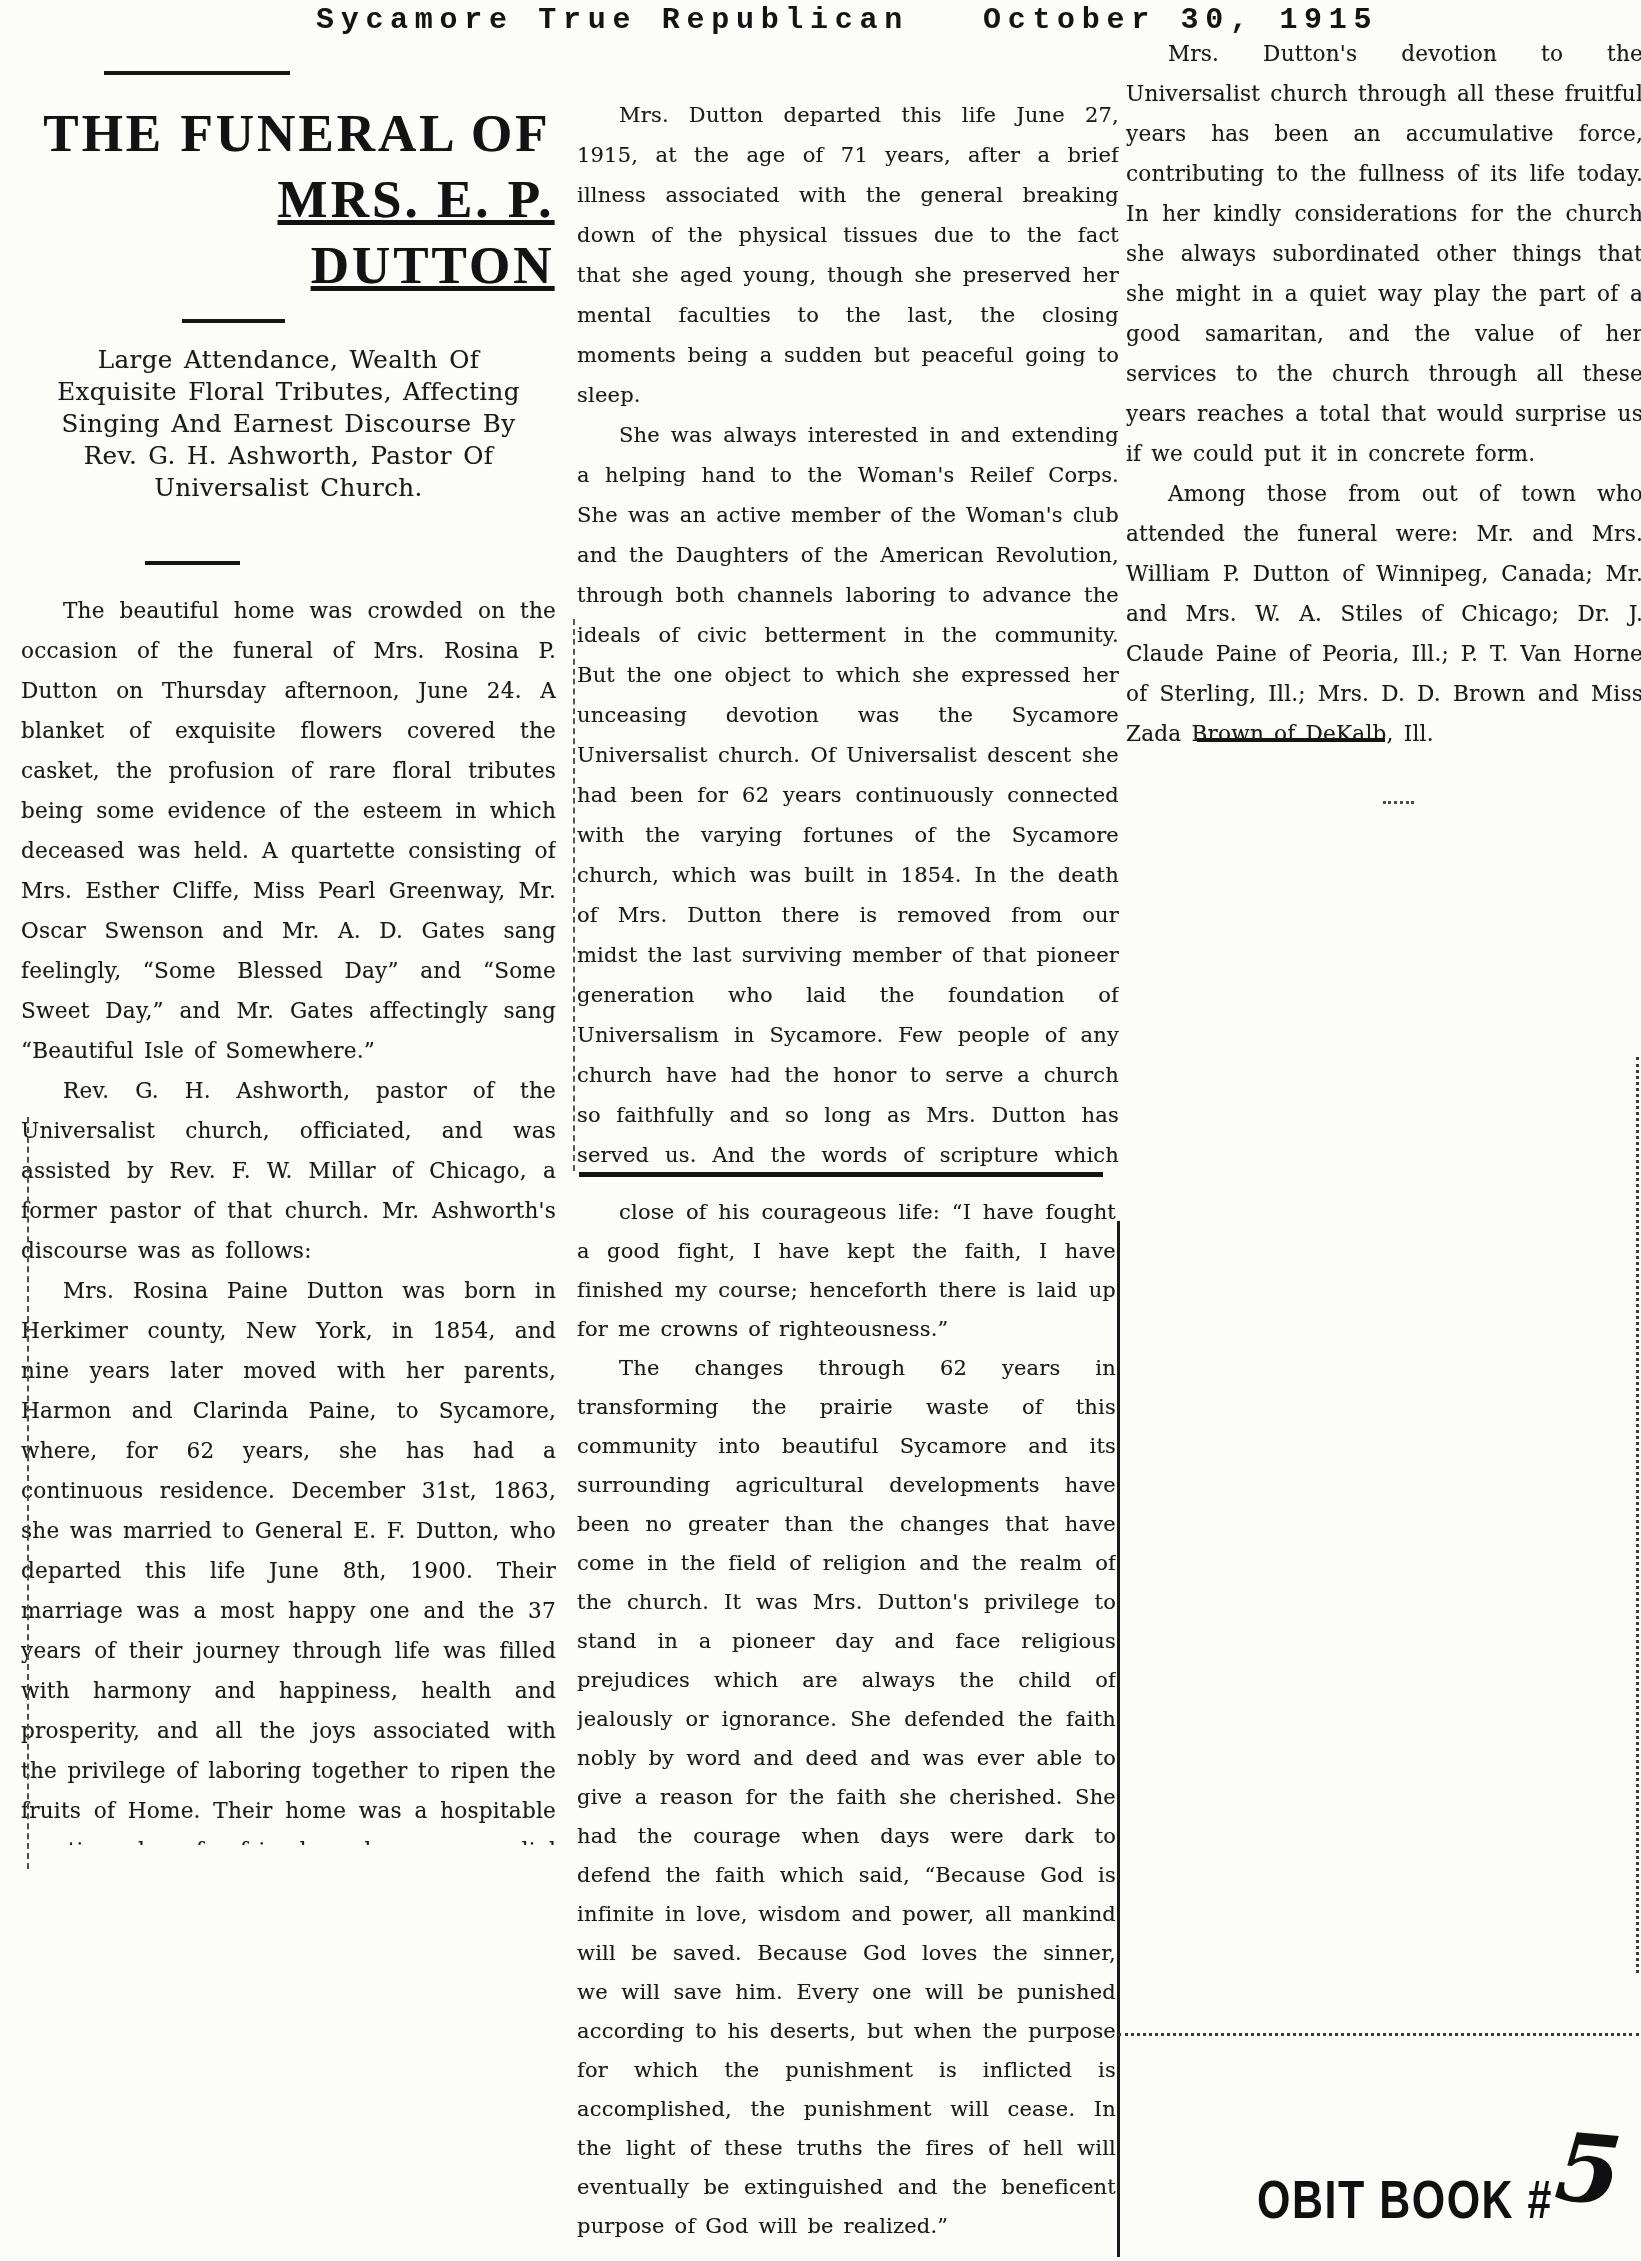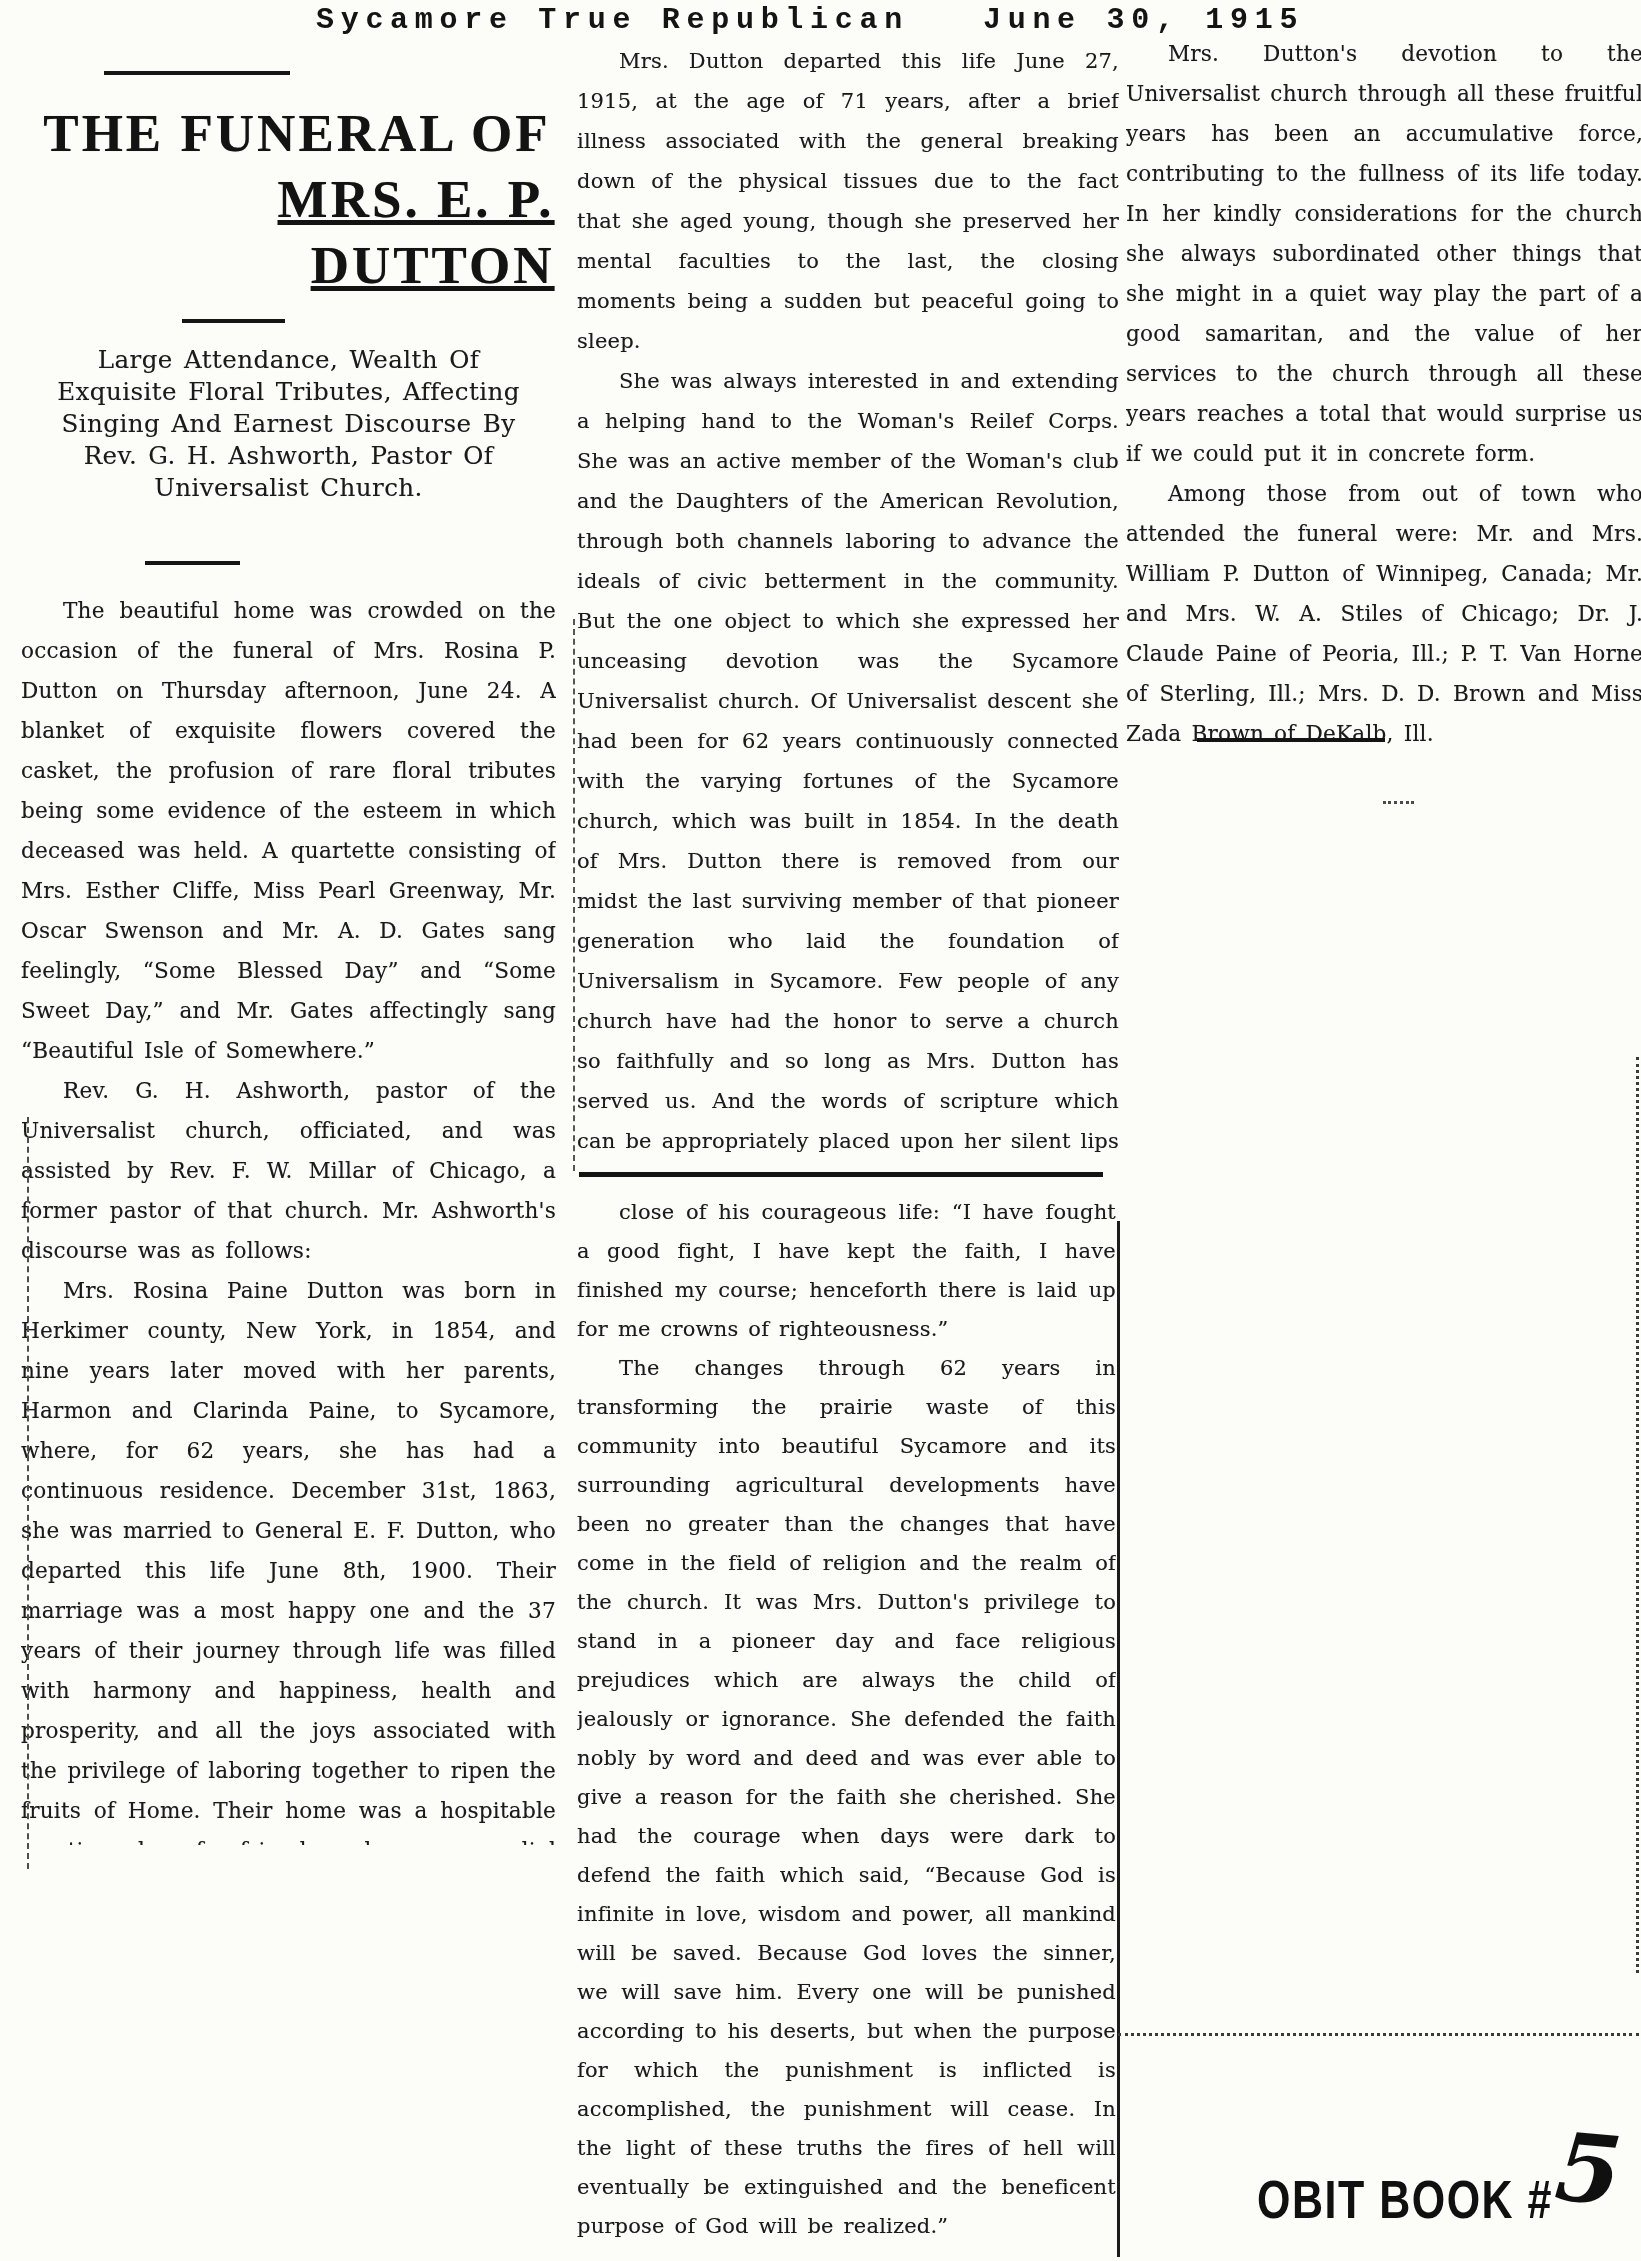--- a/index.html
+++ b/index.html
@@ -17,21 +17,21 @@
     font-family:"Liberation Mono", monospace;
     font-weight:600;
     font-size:30px;line-height:36px;
     letter-spacing:6.7px;
     white-space:pre;
     color:#141414;
   }
   
   .col{position:absolute;top:0;box-sizing:border-box;}
   .col-left{left:21px;width:535px;height:1845px;overflow:hidden;}
-  .col-mid-top{left:577px;width:542px;height:1176px;overflow:hidden;padding-top:41px;}
+  .col-mid-top{left:577px;width:542px;height:1176px;overflow:hidden;padding-top:95px;}
   .col-mid-bottom{left:577px;top:1193px;width:539px;height:1066px;overflow:hidden;}
   .col-right{left:1126px;width:517px;height:804px;overflow:hidden;padding-top:34px;}
 
   
   .rule{background:#151515;}
   .rule-a{margin:71px 0 0 83px;width:186px;height:3.7px;}
   .headline{
     margin:25px 0 0 0;
     font-family:"Liberation Serif", serif;
     font-weight:700;
@@ -97,21 +97,21 @@
     color:#101010;
     transform:rotate(5deg);
     margin-left:3px;margin-top:-4.5px;
   }
 </style>
 </head>
 <body>
 
 <div class="page">
 
-  <div class="masthead">Sycamore True Republican   June 30, 1915</div>
+  <div class="masthead">Sycamore True Republican   October 30, 1915</div>
 
   <div class="col col-left">
     <div class="rule rule-a"></div>
     <h1 class="headline">
       <span class="hl1">THE FUNERAL OF</span>
       <span class="hl2">MRS. E. P. DUTTON</span>
     </h1>
     <div class="rule rule-b"></div>
     <div class="subhead">Large Attendance, Wealth Of Exquisite Floral Tributes, Affecting Singing And Earnest Discourse By Rev. G. H. Ashworth, Pastor Of Universalist Church.</div>
     <div class="rule rule-c"></div>

